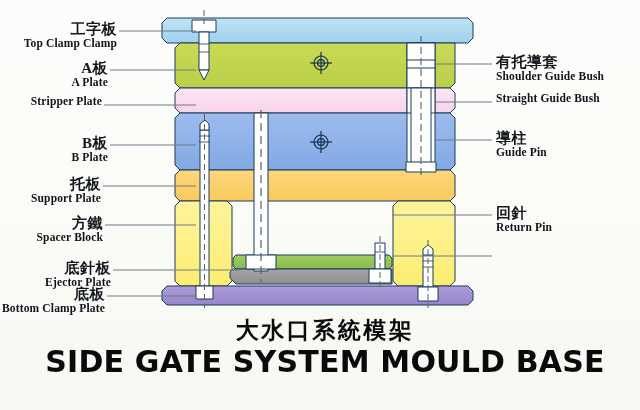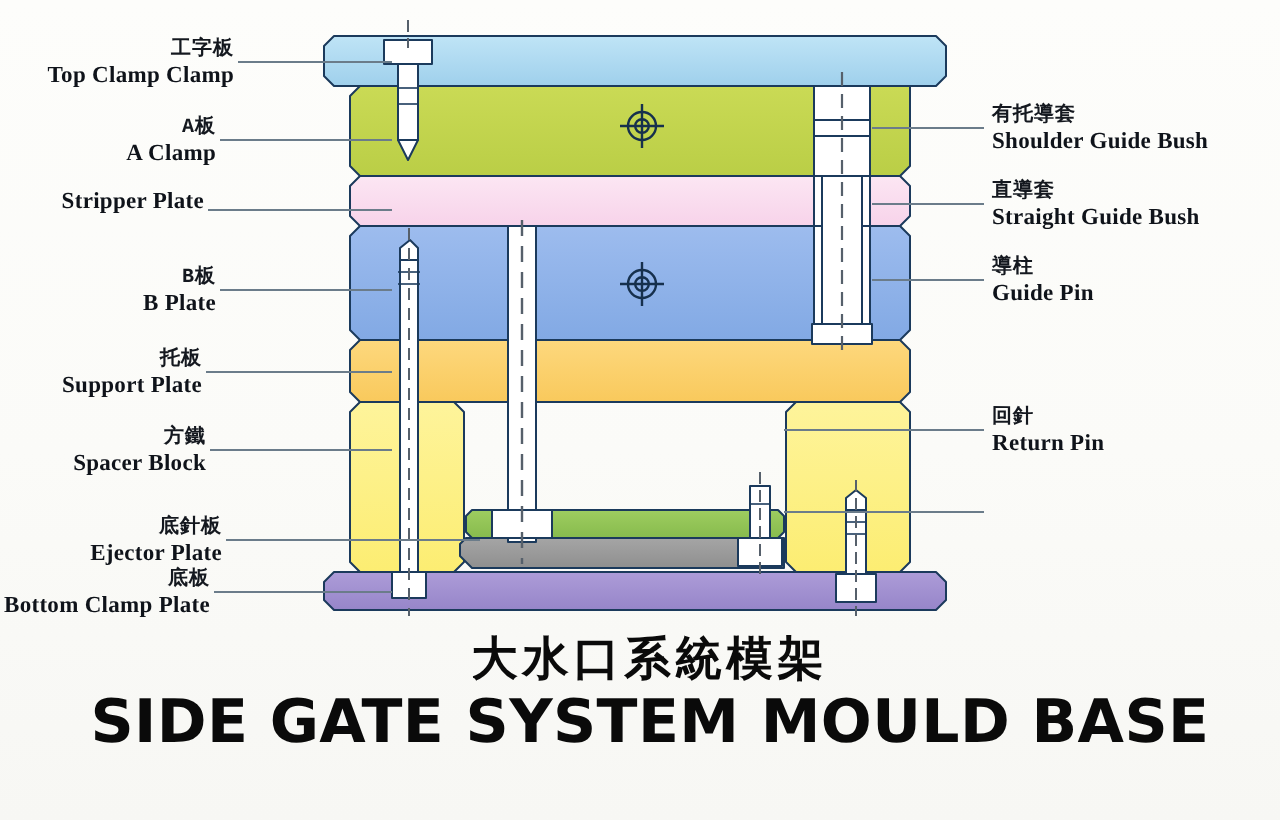--- a/index.html
+++ b/index.html
@@ -11,22 +11,22 @@
   }
   #page{
     position:relative;width:640px;height:410px;
     background:linear-gradient(180deg,#fdfdfb 0%,#fbfbf8 55%,#f7f7f4 100%);
   }
   svg.layer{position:absolute;left:0;top:0;width:640px;height:410px;}
 
   
   .lbl{position:absolute;line-height:1.08;white-space:nowrap;color:#111827;}
   .lbl .cn{
-    font-family:Liberation Mono, monospace;
-    font-size:10px;font-weight:700;letter-spacing:.5px;
+    font-family:Liberation Serif, serif;
+    font-size:15px;font-weight:700;letter-spacing:.5px;
     display:block;color:#14181f;
   }
   .lbl .en{
     font-family:"Liberation Serif","DejaVu Serif",serif;
     font-size:11.5px;font-weight:700;letter-spacing:.15px;
     display:block;color:#0f131a;
   }
   .lbl.right{text-align:left;}
   .lbl.left{text-align:right;}
 
@@ -187,21 +187,21 @@
     </g>
   </svg>
 
   <div class="lbl left" style="left:0;top:21px;width:117px;">
     <span class="cn">工字板</span>
     <span class="en">Top Clamp Clamp</span>
   </div>
 
   <div class="lbl left" style="left:0;top:60px;width:108px;">
     <span class="cn">A板</span>
-    <span class="en">A Clamp</span>
+    <span class="en">A Plate</span>
   </div>
 
   <div class="lbl left" style="left:0;top:95px;width:102px;">
     <span class="en">Stripper Plate</span>
   </div>
 
   <div class="lbl left" style="left:0;top:135px;width:108px;">
     <span class="cn">B板</span>
     <span class="en">B Plate</span>
   </div>
@@ -225,21 +225,20 @@
     <span class="cn">底板</span>
     <span class="en">Bottom Clamp Plate</span>
   </div>
 
   <div class="lbl right" style="left:496px;top:54px;">
     <span class="cn">有托導套</span>
     <span class="en">Shoulder Guide Bush</span>
   </div>
 
   <div class="lbl right" style="left:496px;top:92px;">
-    <span class="cn">直導套</span>
     <span class="en">Straight Guide Bush</span>
   </div>
 
   <div class="lbl right" style="left:496px;top:130px;">
     <span class="cn">導柱</span>
     <span class="en">Guide Pin</span>
   </div>
 
   <div class="lbl right" style="left:496px;top:205px;">
     <span class="cn">回針</span>

